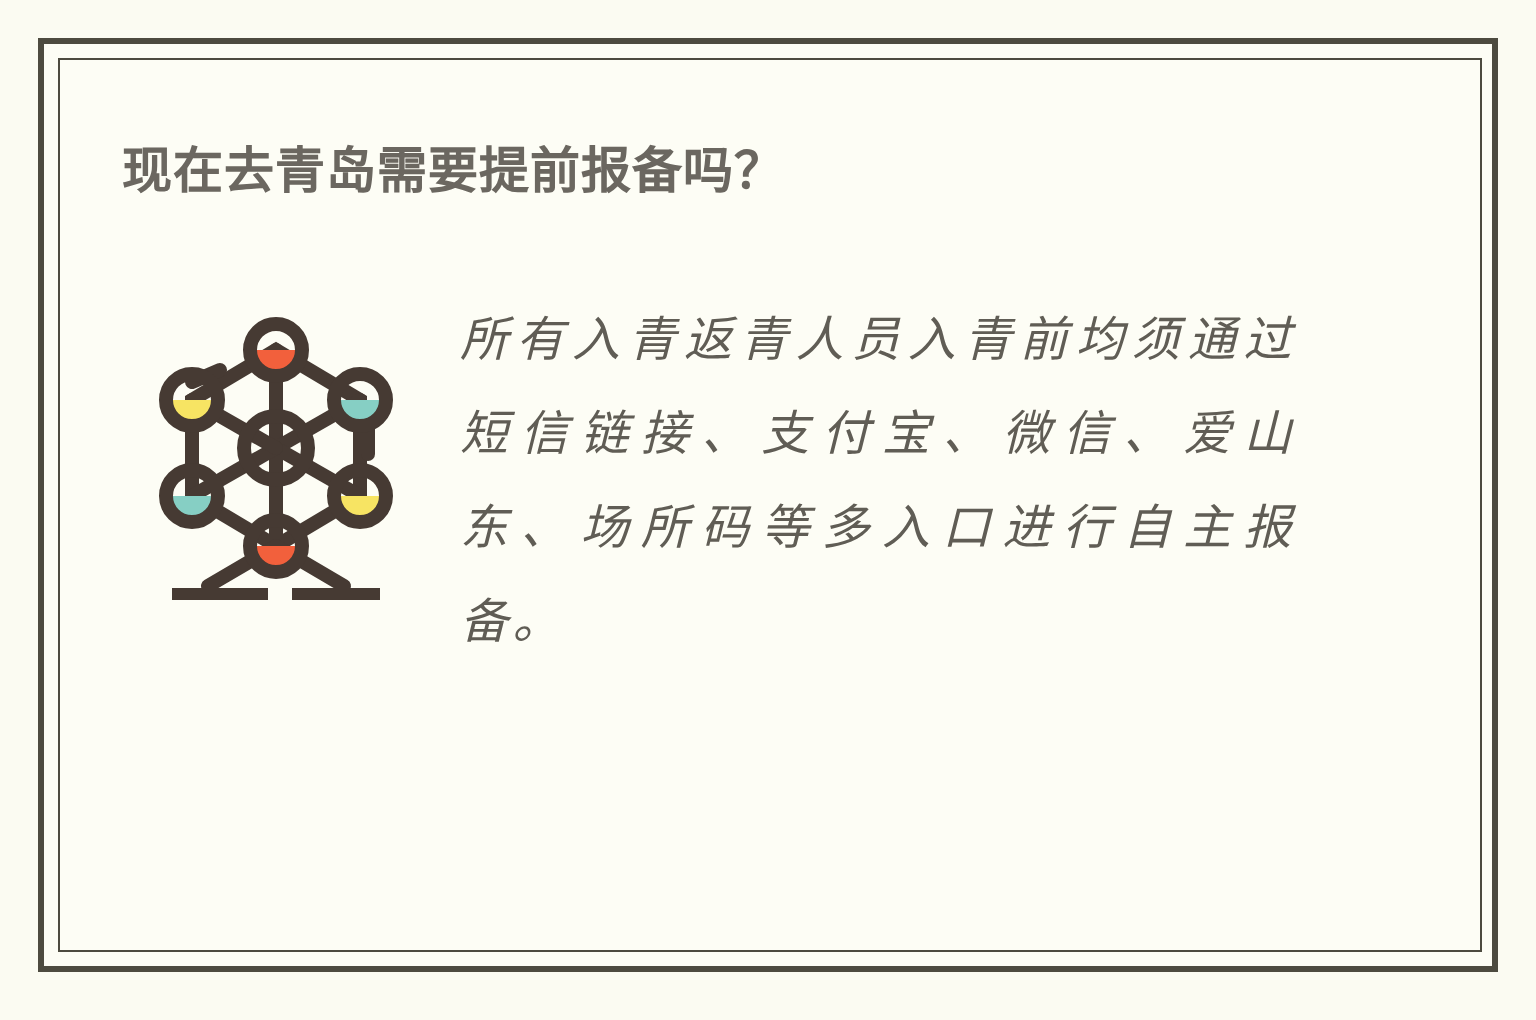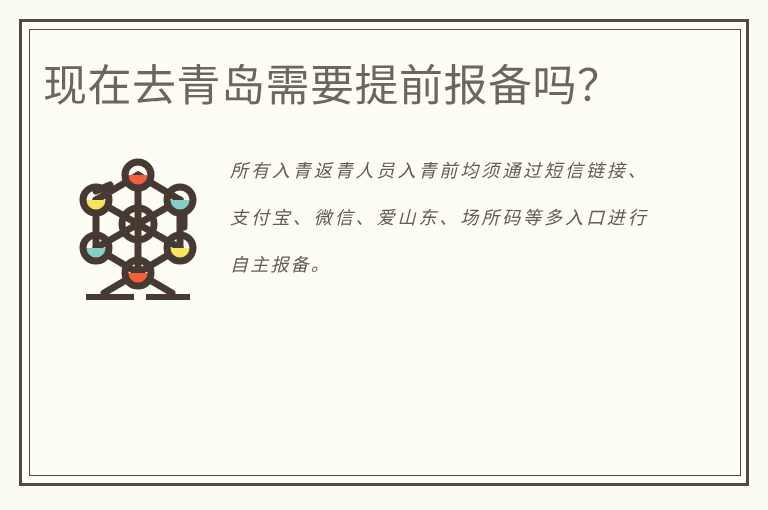--- a/index.html
+++ b/index.html
@@ -49,27 +49,27 @@
     left: 29px;
     top: 29px;
     width: 712px;
     height: 447px;
     box-sizing: border-box;
   }
 
   
   .title {
     position: absolute;
-    left: 14px;
+    left: 32px;
     top: 36px;
-    font-size: 44px;
+    font-size: 25px;
     line-height: 42px;
     letter-spacing: 0.5px;
     color: #6b6760;
-    font-weight: 400;
+    font-weight: 700;
     white-space: nowrap;
     font-family: "Liberation Sans", "DejaVu Sans", sans-serif;
   }
 
   
   .body-row {
     position: absolute;
     left: 0;
     top: 118px;
     width: 712px;
@@ -87,21 +87,21 @@
     width: 128px;
     height: 148px;
   }
 
   .paragraph {
     position: absolute;
     left: 201px;
     top: 0px;
     width: 418px;
     color: #605d55;
-    font-size: 18px;
+    font-size: 24px;
     line-height: 47px;
     letter-spacing: 2.2px;
     text-align: justify;
     text-align-last: left;
     font-family: "DejaVu Serif", "Liberation Serif", serif;
     font-style: italic;
     font-weight: 400;
   }
 </style>
 </head>

